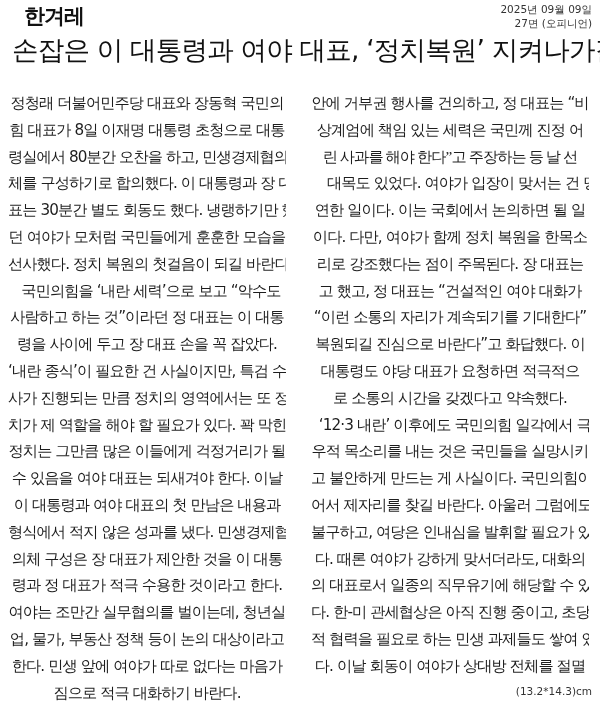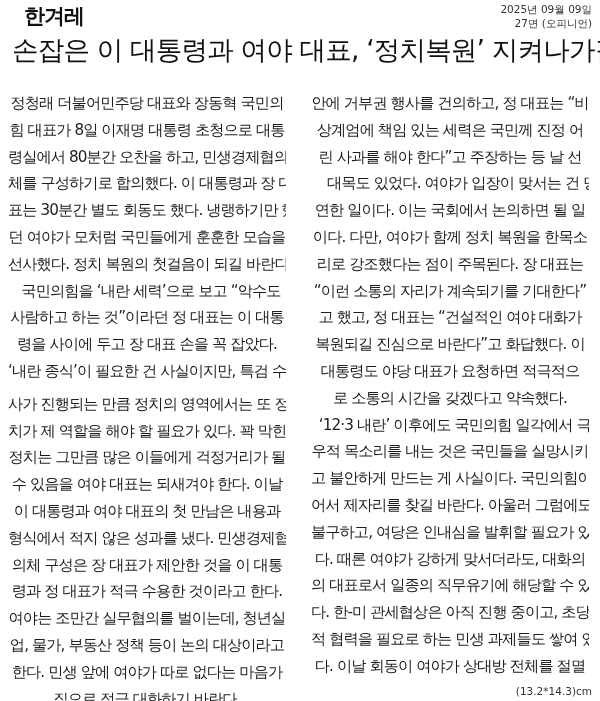--- a/index.html
+++ b/index.html
@@ -49,43 +49,43 @@
     <span class="line" style="white-space: pre;">힘 대표가 8일 이재명 대통령 초청으로 대통</span>
     <span class="line" style="white-space: pre;">령실에서 80분간 오찬을 하고, 민생경제협의</span>
     <span class="line" style="white-space: pre;">체를 구성하기로 합의했다. 이 대통령과 장 대</span>
     <span class="line" style="white-space: pre;">표는 30분간 별도 회동도 했다. 냉랭하기만 했</span>
     <span class="line" style="white-space: pre;">던 여야가 모처럼 국민들에게 훈훈한 모습을</span>
     <span class="line" style="white-space: pre;">선사했다. 정치 복원의 첫걸음이 되길 바란다.</span>
     <span class="line" style="white-space: pre;">  국민의힘을 ‘내란 세력’으로 보고 “악수도</span>
     <span class="line" style="white-space: pre;">사람하고 하는 것”이라던 정 대표는 이 대통</span>
     <span class="line" style="white-space: pre;">령을 사이에 두고 장 대표 손을 꼭 잡았다.</span>
     <span class="line" style="white-space: pre;">‘내란 종식’이 필요한 건 사실이지만, 특검 수</span>
-    <span class="line" style="white-space: pre; margin-top: 6px;">사가 진행되는 만큼 정치의 영역에서는 또 정</span>
+    <span class="line" style="white-space: pre;">사가 진행되는 만큼 정치의 영역에서는 또 정</span>
     <span class="line" style="white-space: pre;">치가 제 역할을 해야 할 필요가 있다. 꽉 막힌</span>
     <span class="line" style="white-space: pre;">정치는 그만큼 많은 이들에게 걱정거리가 될</span>
     <span class="line" style="white-space: pre;">수 있음을 여야 대표는 되새겨야 한다. 이날</span>
     <span class="line" style="white-space: pre;">이 대통령과 여야 대표의 첫 만남은 내용과</span>
     <span class="line" style="white-space: pre;">형식에서 적지 않은 성과를 냈다. 민생경제협</span>
     <span class="line" style="white-space: pre;">의체 구성은 장 대표가 제안한 것을 이 대통</span>
     <span class="line" style="white-space: pre;">령과 정 대표가 적극 수용한 것이라고 한다.</span>
     <span class="line" style="white-space: pre;">여야는 조만간 실무협의를 벌이는데, 청년실</span>
     <span class="line" style="white-space: pre;">업, 물가, 부동산 정책 등이 논의 대상이라고</span>
     <span class="line" style="white-space: pre;">한다. 민생 앞에 여야가 따로 없다는 마음가</span>
     <span class="line" style="white-space: pre;">짐으로 적극 대화하기 바란다.</span>
   </div>
 <div class="col right" id="col-right">
     <span class="line" style="white-space: pre;">안에 거부권 행사를 건의하고, 정 대표는 “비</span>
     <span class="line" style="white-space: pre;">상계엄에 책임 있는 세력은 국민께 진정 어</span>
-    <span class="line" style="white-space: pre;">린 사과를 해야 한다”고 주장하는 등 날 선</span>
+    <span class="line" style="white-space: pre; font-family: Liberation Serif, serif;">린 사과를 해야 한다”고 주장하는 등 날 선</span>
     <span class="line" style="white-space: pre; margin-left: 16px;">대목도 있었다. 여야가 입장이 맞서는 건 당</span>
     <span class="line" style="white-space: pre;">연한 일이다. 이는 국회에서 논의하면 될 일</span>
     <span class="line" style="white-space: pre;">이다. 다만, 여야가 함께 정치 복원을 한목소</span>
     <span class="line" style="white-space: pre;">리로 강조했다는 점이 주목된다. 장 대표는</span>
+    <span class="line" style="white-space: pre;">고 했고, 정 대표는 “건설적인 여야 대화가</span>
     <span class="line" style="white-space: pre;">“이런 소통의 자리가 계속되기를 기대한다”</span>
-    <span class="line" style="white-space: pre;">고 했고, 정 대표는 “건설적인 여야 대화가</span>
     <span class="line" style="white-space: pre;">복원되길 진심으로 바란다”고 화답했다. 이</span>
     <span class="line" style="white-space: pre;">대통령도 야당 대표가 요청하면 적극적으</span>
     <span class="line" style="white-space: pre;">로 소통의 시간을 갖겠다고 약속했다.</span>
     <span class="line" style="white-space: pre;">  ‘12·3 내란’ 이후에도 국민의힘 일각에서 극</span>
     <span class="line" style="white-space: pre;">우적 목소리를 내는 것은 국민들을 실망시키</span>
     <span class="line" style="white-space: pre;">고 불안하게 만드는 게 사실이다. 국민의힘이</span>
     <span class="line" style="white-space: pre;">어서 제자리를 찾길 바란다. 아울러 그럼에도</span>
     <span class="line" style="white-space: pre;">불구하고, 여당은 인내심을 발휘할 필요가 있</span>
     <span class="line" style="white-space: pre;">다. 때론 여야가 강하게 맞서더라도, 대화의</span>
     <span class="line" style="white-space: pre;">의 대표로서 일종의 직무유기에 해당할 수 있</span>

